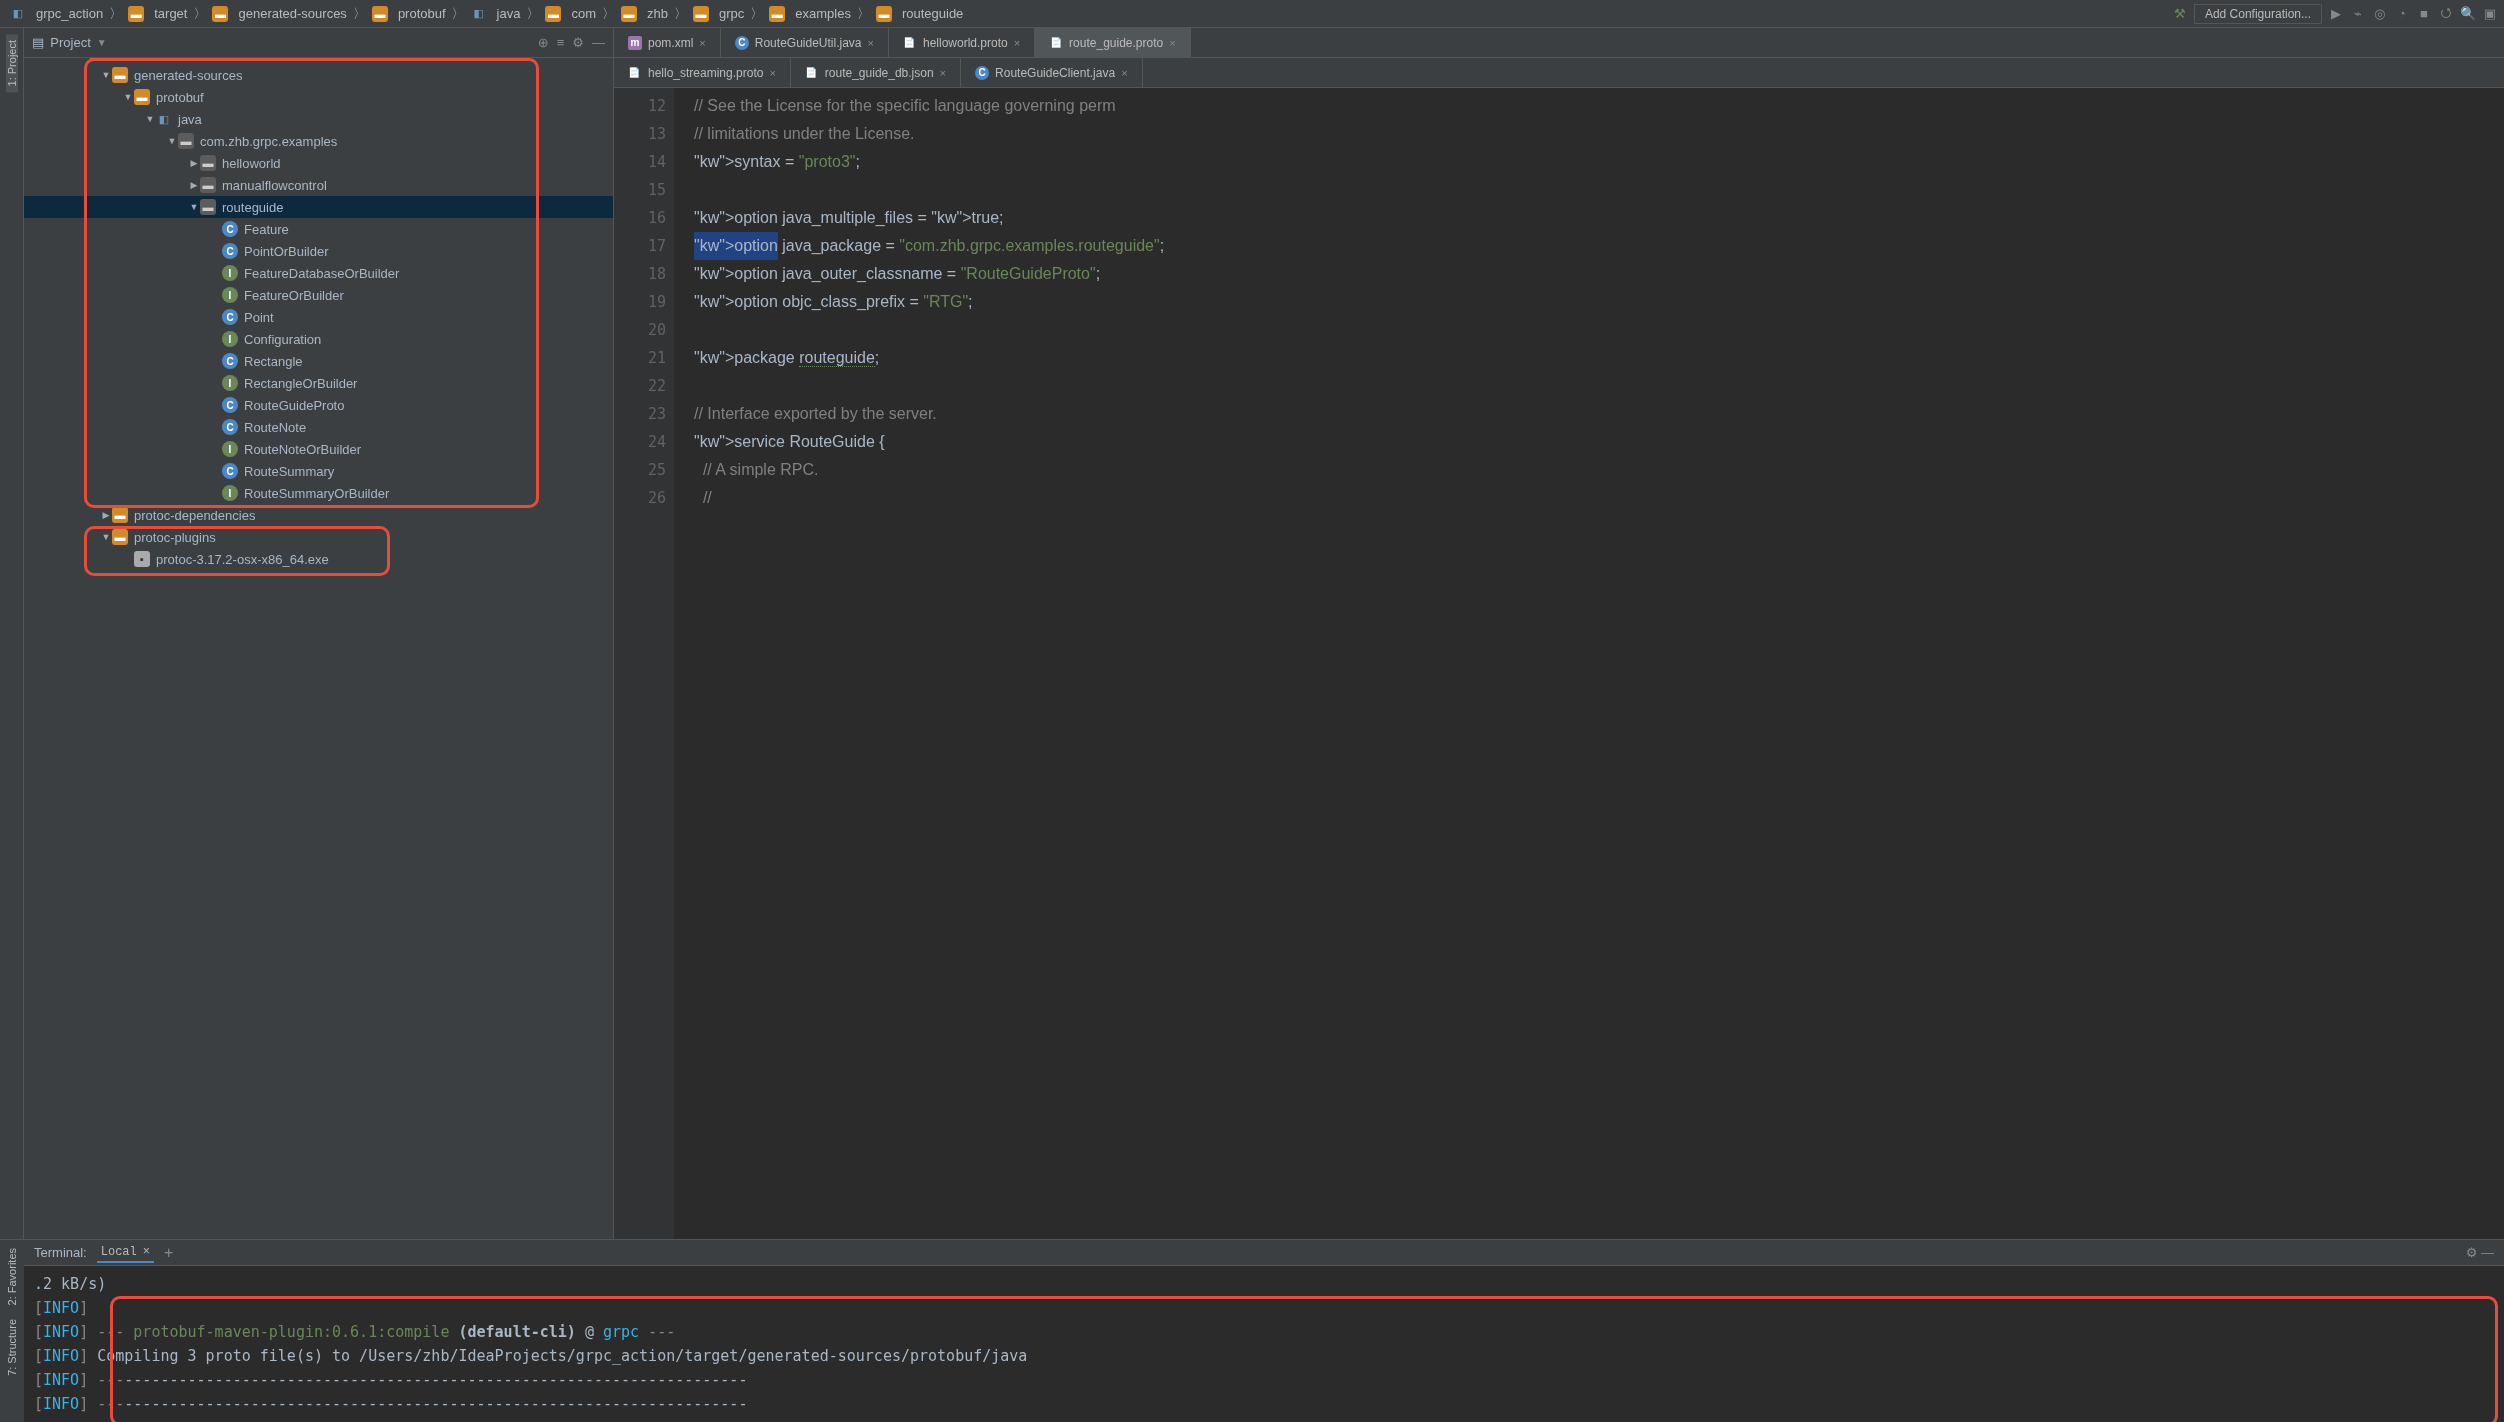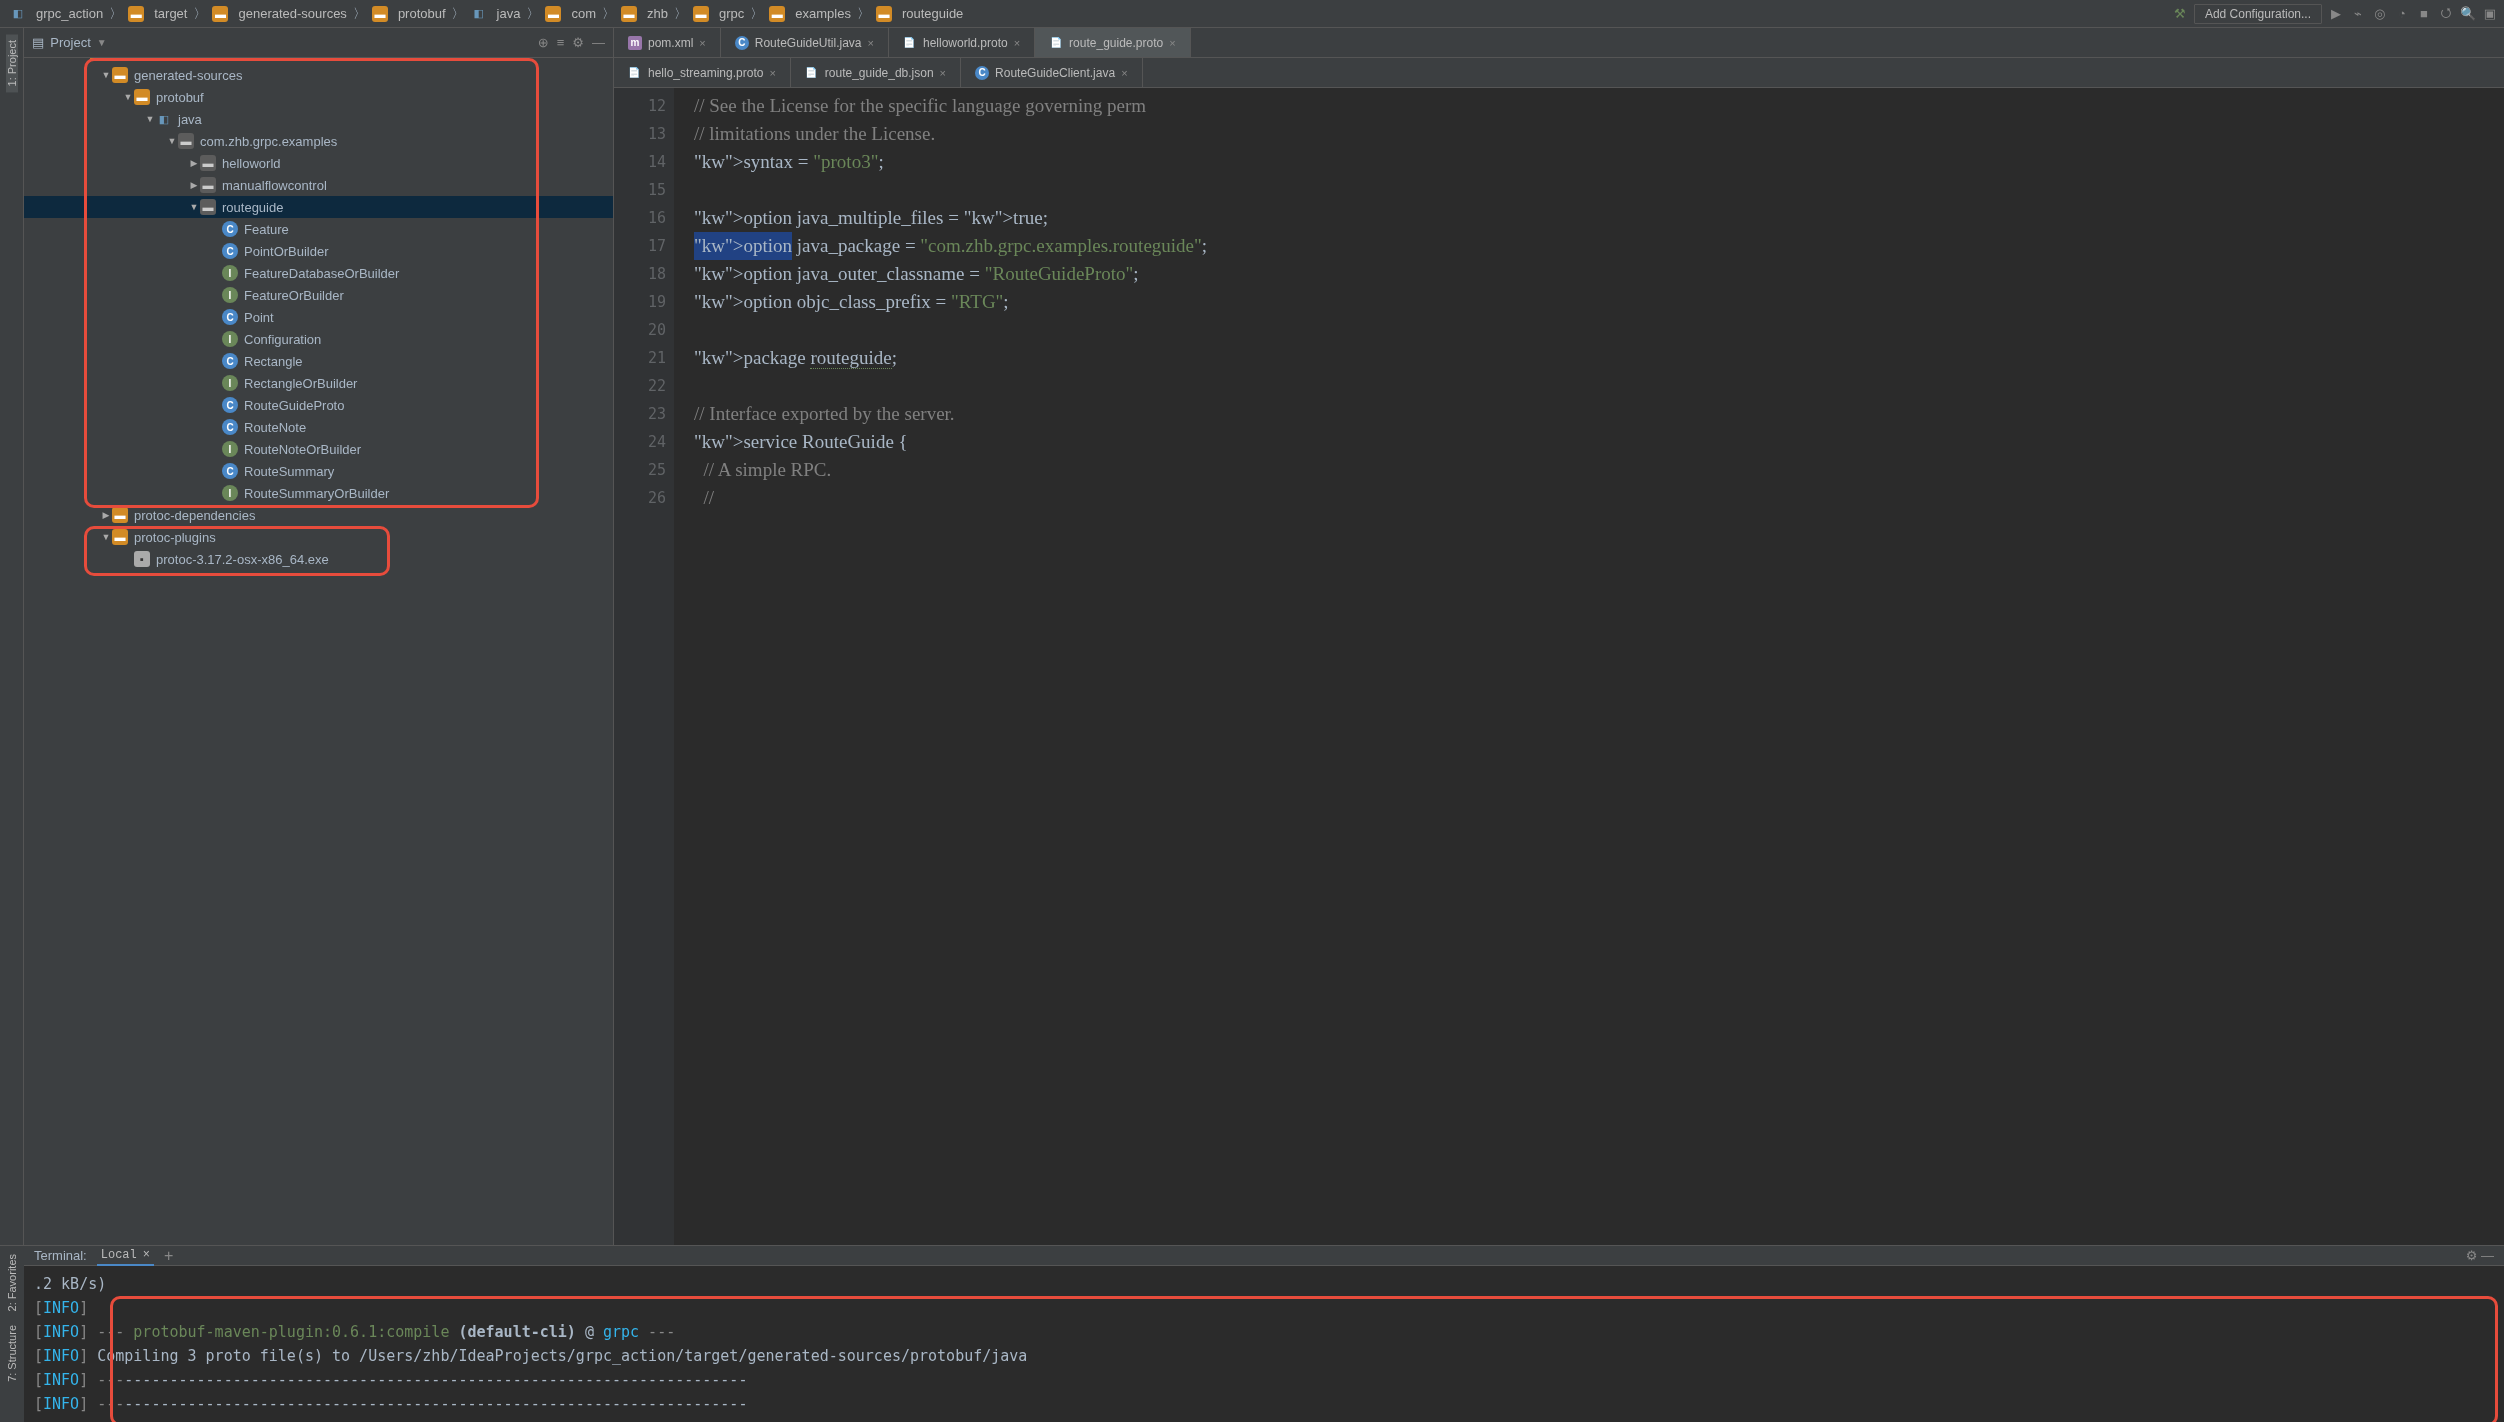--- a/index.html
+++ b/index.html
@@ -46,32 +46,32 @@
 .tabs-row2 { display: flex; background: #3c3f41; border-bottom: 1px solid #555; height: 30px; }
 .etab { display: flex; align-items: center; gap: 6px; padding: 0 14px; color: #bbb; border-right: 1px solid #555; font-size: 12px; }
 .etab.active { background: #515658; }
 .etab .x { color: #888; font-size: 11px; }
 .tab-icon { width: 14px; height: 14px; display: inline-flex; align-items: center; justify-content: center; font-size: 10px; border-radius: 2px; }
 .tab-icon.m { background: #9876aa; color: #fff; font-weight: bold; }
 .tab-icon.c { background: #4a88c7; color: #fff; border-radius: 50%; font-weight: bold; }
 .tab-icon.f { color: #aaa; }
 .code-body { display: flex; flex: 1; overflow: hidden; min-height: 0; }
 .gutter { width: 60px; background: #313335; color: #606366; text-align: right; padding: 4px 8px 4px 0; font-family: 'Menlo', monospace; font-size: 15px; line-height: 28px; }
-.code { flex: 1; padding: 4px 0 4px 20px; font-family: Liberation Serif, serif; font-size: 19px; line-height: 28px; white-space: pre; overflow: hidden; }
+.code { flex: 1; padding: 4px 0 4px 20px; font-family: Liberation Sans, sans-serif; font-size: 16px; line-height: 28px; white-space: pre; overflow: hidden; }
 .cm { color: #808080; }
 .str { color: #6a8759; }
 .sel-line { background: #214283; display: inline-block; }
 .underline-green { border-bottom: 1px dotted #6a8759; }
 
 
 .terminal-wrap { background: #2b2b2b; border-top: 1px solid #555; display: flex; }
 .terminal-left-gutter { width: 24px; background: #3c3f41; display: flex; flex-direction: column; align-items: center; gap: 6px; padding-top: 4px; }
 .terminal-left-gutter .vlabel { writing-mode: vertical-lr; transform: rotate(180deg); font-size: 11px; color: #bbb; padding: 4px 0; }
 .terminal-main { flex: 1; display: flex; flex-direction: column; }
-.term-header { display: flex; align-items: center; background: #3c3f41; height: 20px; padding: 0 10px; border-bottom: 1px solid #555; gap: 10px; }
+.term-header { display: flex; align-items: center; background: #3c3f41; height: 26px; padding: 0 10px; border-bottom: 1px solid #555; gap: 10px; }
 .term-tab { color: #bbb; border-bottom: 2px solid #4a88c7; padding: 2px 4px; font-size: 12px; display: flex; gap: 6px; font-family: Liberation Mono, monospace; }
 .term-add { color: #888; font-size: 16px; }
 .term-gear { margin-left: auto; color: #888; }
 .term-body { padding: 6px 10px; font-family: 'Menlo', monospace; font-size: 15px; line-height: 24px; position: relative; }
 .tinfo { color: #34b4eb; }
 .tbracket { color: #888; }
 .tyellow { color: #c9c932; font-weight: bold; }
 .tgreen { color: #6a8759; }
 .tcyan { color: #34b4eb; }
 .thb { position: absolute; border: 3px solid #e74c3c; border-radius: 10px; pointer-events: none; left: 86px; top: 30px; right: 6px; height: 130px; }

